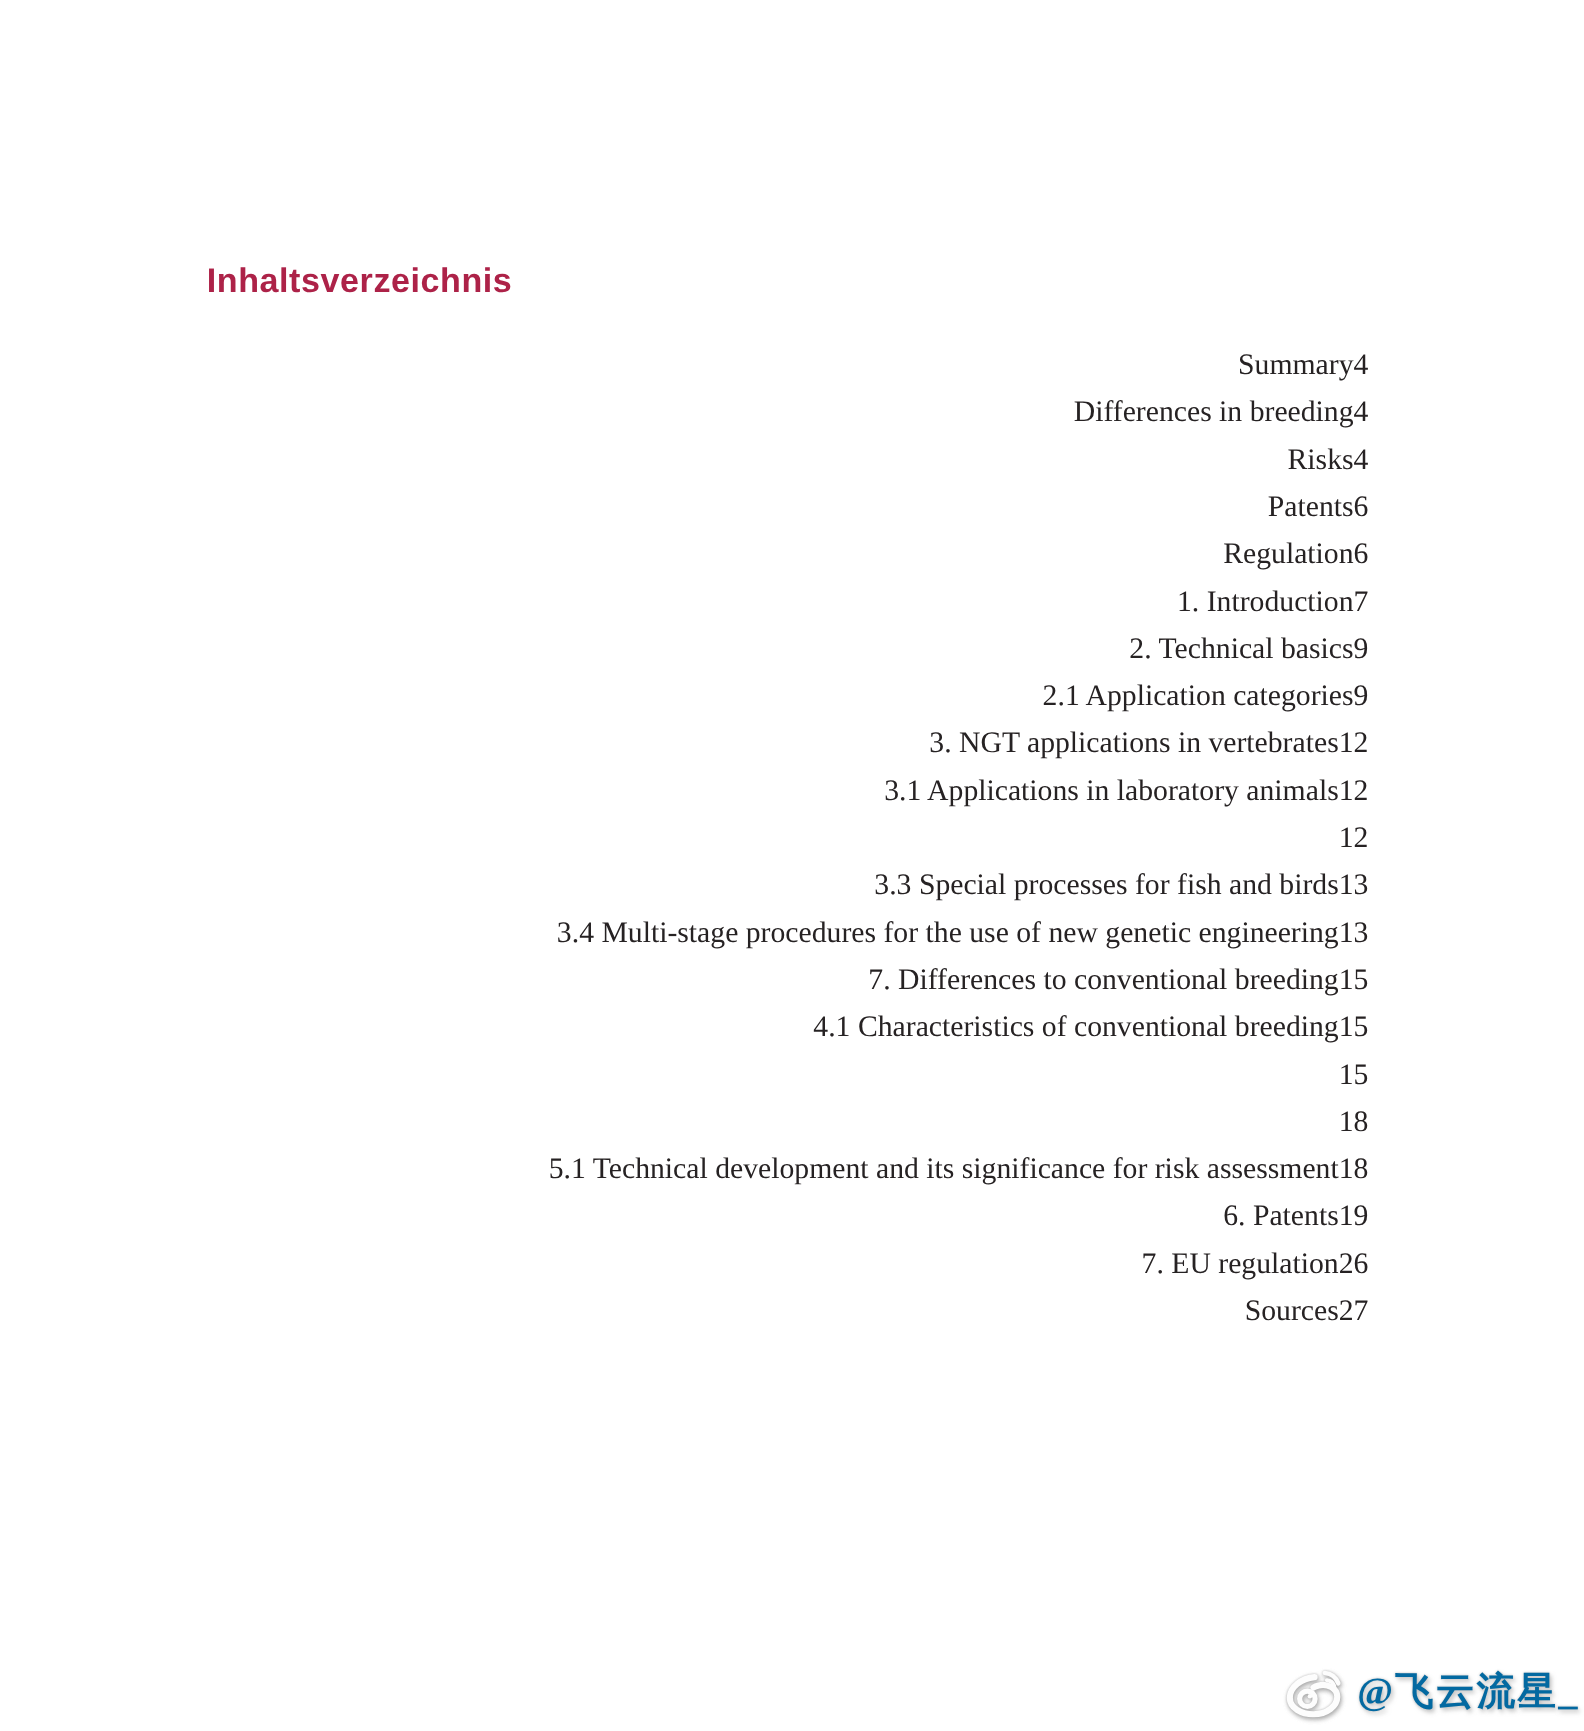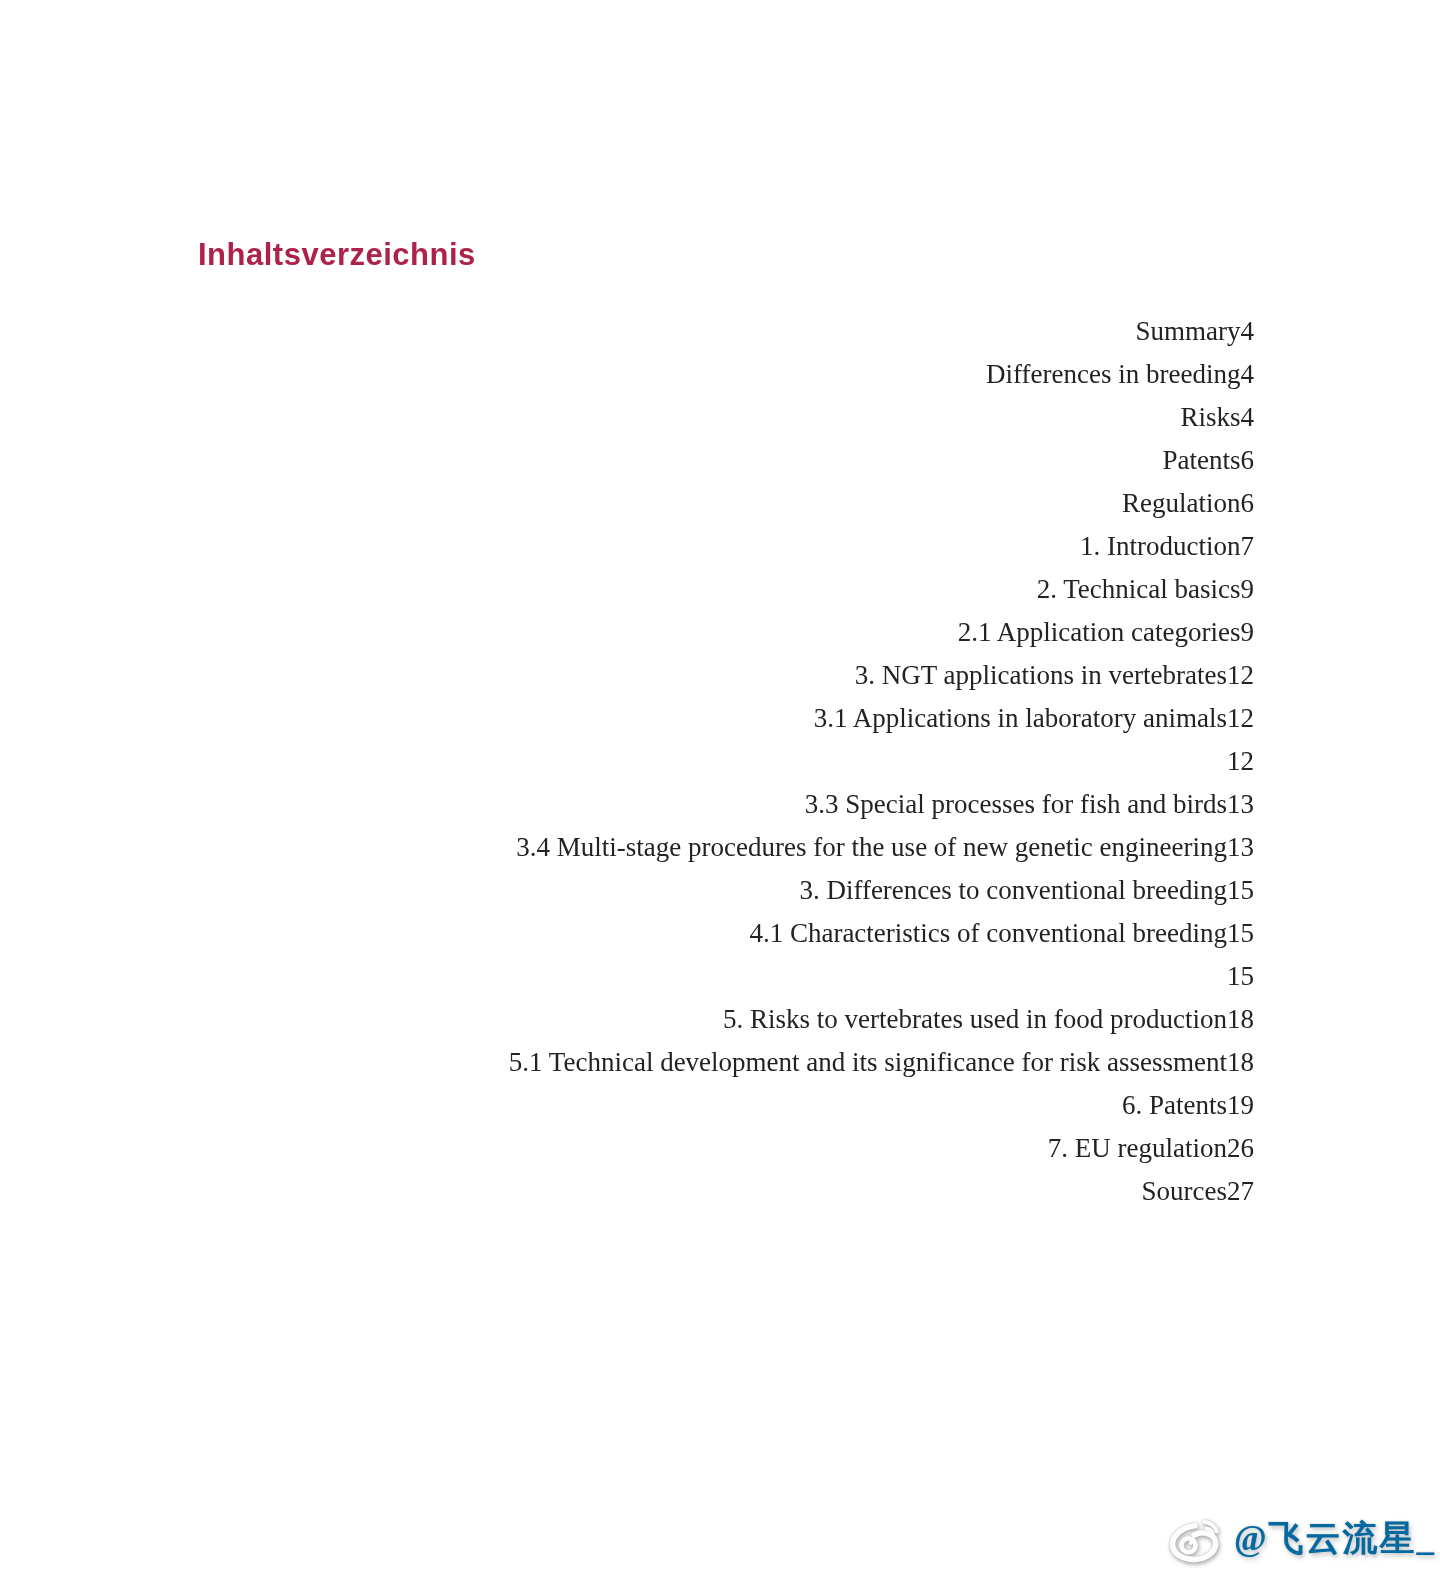--- a/index.html
+++ b/index.html
@@ -10,21 +10,21 @@
   .page {
     position: relative;
     width: 1440px;
     height: 1574px;
     background: #ffffff;
     overflow: hidden;
     font-family: "Liberation Serif", serif;
   }
   .content {
     position: absolute;
-    left: 198px;
+    left: 188px;
     top: 236px;
     width: 1056px;
   }
   .doc-title {
     margin: 0;
     font-family: "Liberation Sans", sans-serif;
     font-weight: bold;
     font-size: 31px;
     line-height: 38px;
     letter-spacing: 0.5px;
@@ -129,32 +129,31 @@
       </div>
         <div class="toc-row level-1">
         <span class="toc-label">3.3 Special processes for fish and birds</span>
         <span class="toc-page">13</span>
       </div>
         <div class="toc-row level-1">
         <span class="toc-label">3.4 Multi-stage procedures for the use of new genetic engineering</span>
         <span class="toc-page">13</span>
       </div>
         <div class="toc-row level-0">
-        <span class="toc-label">3. Differences to conventional breeding</span>
+        <span class="toc-label">7. Differences to conventional breeding</span>
         <span class="toc-page">15</span>
       </div>
         <div class="toc-row level-1">
         <span class="toc-label">4.1 Characteristics of conventional breeding</span>
         <span class="toc-page">15</span>
       </div>
         <div class="toc-row level-1">
         <span class="toc-page">15</span>
       </div>
         <div class="toc-row level-0">
-        <span class="toc-label">5. Risks to vertebrates used in food production</span>
         <span class="toc-page">18</span>
       </div>
         <div class="toc-row level-1">
         <span class="toc-label">5.1 Technical development and its significance for risk assessment</span>
         <span class="toc-page">18</span>
       </div>
         <div class="toc-row level-0">
         <span class="toc-label">6. Patents</span>
         <span class="toc-page">19</span>
       </div>

